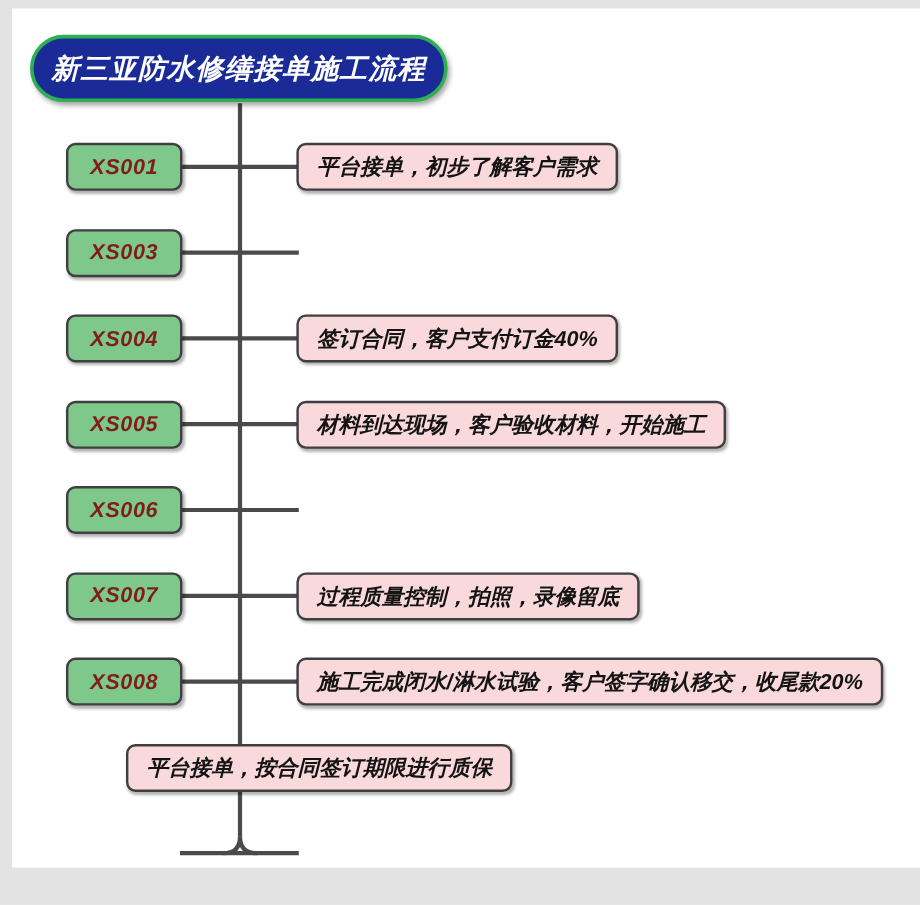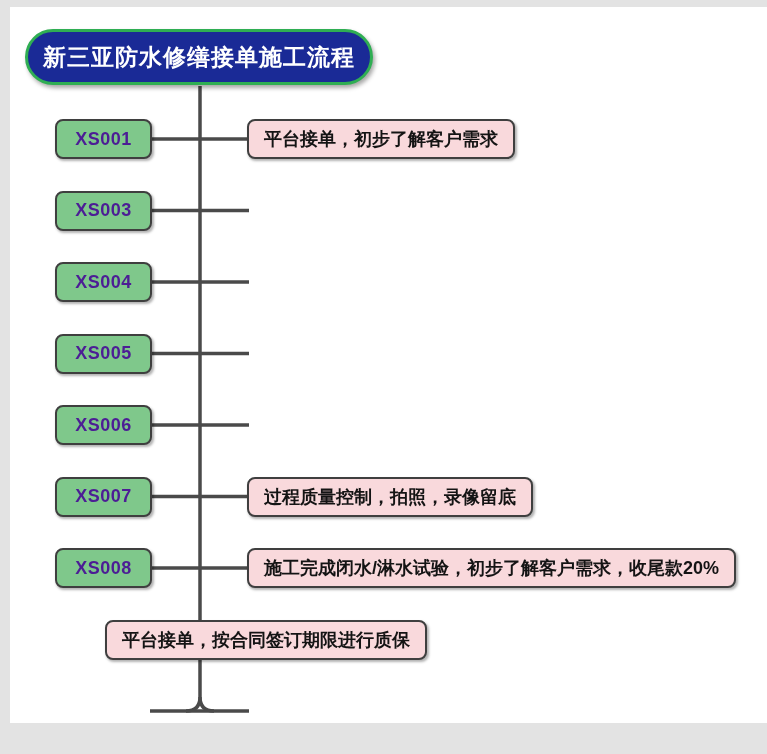--- a/index.html
+++ b/index.html
@@ -11,20 +11,21 @@
     background: #e3e3e3;
     font-family: "Liberation Sans", "DejaVu Sans", sans-serif;
   }
   .canvas {
     position: absolute;
     left: 10px;
     top: 7px;
     width: 757px;
     height: 716px;
     background: #ffffff;
+    font-style: italic;
   }
   .connectors {
     position: absolute;
     left: 0;
     top: 0;
     width: 757px;
     height: 747px;
   }
   .title-node {
     position: absolute;
@@ -64,21 +65,21 @@
     height: 40px;
     box-sizing: border-box;
     background: #7fc88b;
     border: 2.5px solid #3f3f3f;
     border-radius: 8px;
     display: flex;
     align-items: center;
     justify-content: center;
     font-size: 18px;
     font-weight: bold;
-    color: #4c1d95;
+    color: #7f1d1d;
     letter-spacing: 0.5px;
     box-shadow: 1.5px 2px 2.5px rgba(0,0,0,0.3);
   }
   .desc-node {
     margin-left: 95px;
     height: 40px;
     box-sizing: border-box;
     background: #f9d9dc;
     border: 2.5px solid #3f3f3f;
     border-radius: 8px;
@@ -125,38 +126,40 @@
       <div class="desc-node">平台接单，初步了解客户需求</div>
     </div>
 
 
     <div class="row">
       <div class="code-node">XS003</div>
     </div>
 
     <div class="row">
       <div class="code-node">XS004</div>
+      <div class="desc-node">签订合同，客户支付订金40%</div>
     </div>
 
     <div class="row">
       <div class="code-node">XS005</div>
+      <div class="desc-node">材料到达现场，客户验收材料，开始施工</div>
     </div>
 
     <div class="row">
       <div class="code-node">XS006</div>
     </div>
 
     <div class="row">
       <div class="code-node">XS007</div>
       <div class="desc-node">过程质量控制，拍照，录像留底</div>
     </div>
 
     <div class="row">
       <div class="code-node">XS008</div>
-      <div class="desc-node">施工完成闭水/淋水试验，初步了解客户需求，收尾款20%</div>
+      <div class="desc-node">施工完成闭水/淋水试验，客户签字确认移交，收尾款20%</div>
     </div>
 
     <div class="row">
       <div class="desc-node">平台接单，按合同签订期限进行质保</div>
     </div>
 
   </div>
 </div>
 
 </body></html>

